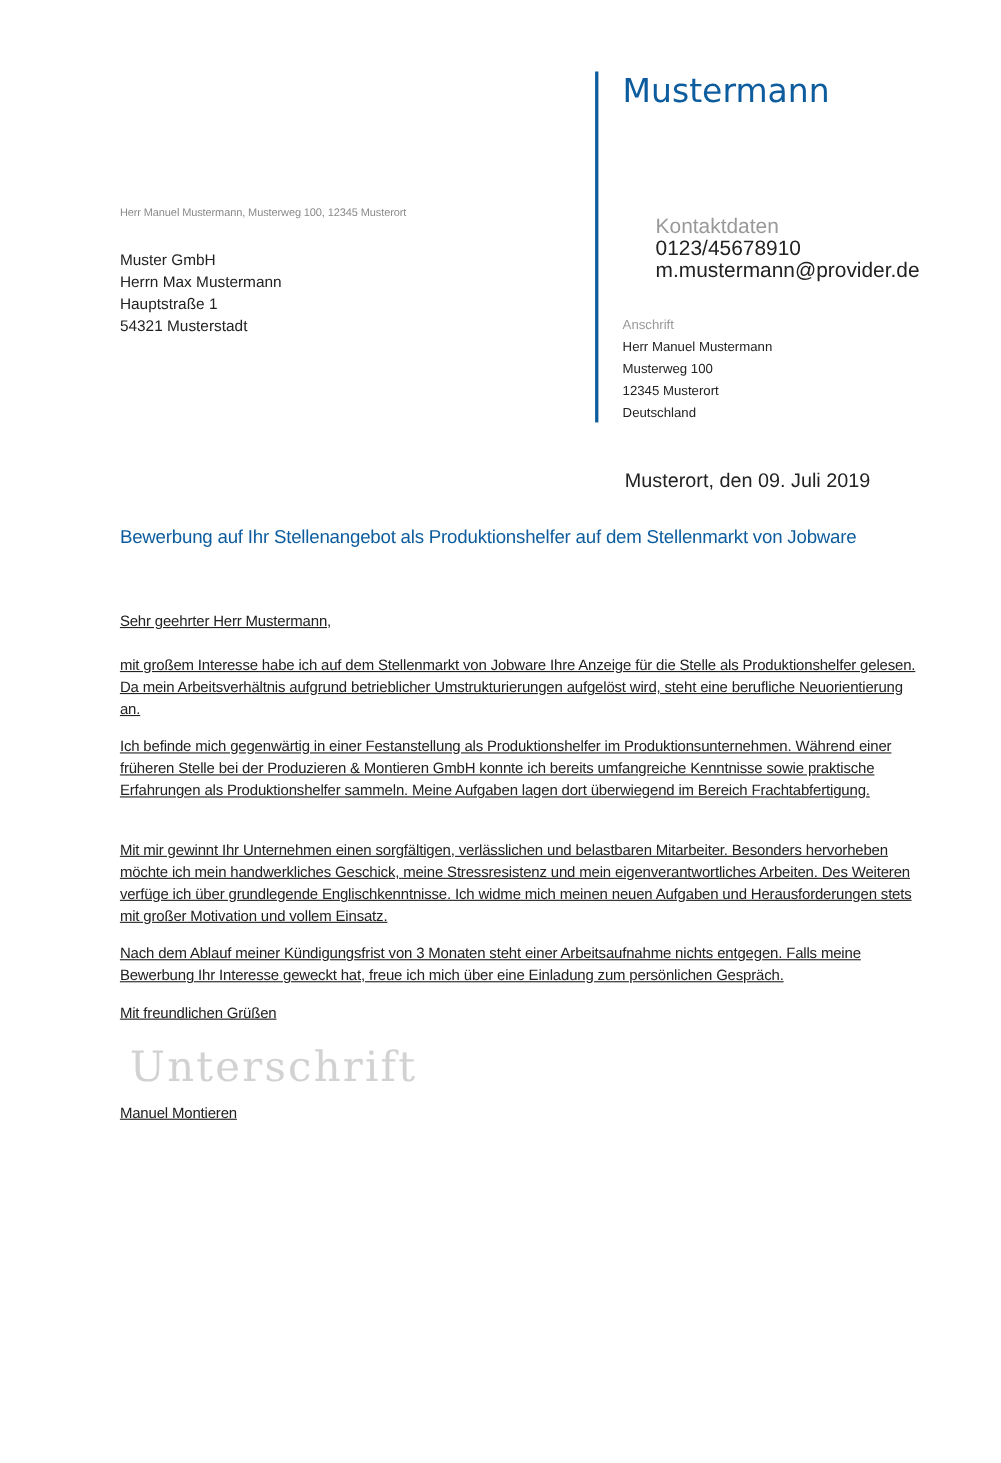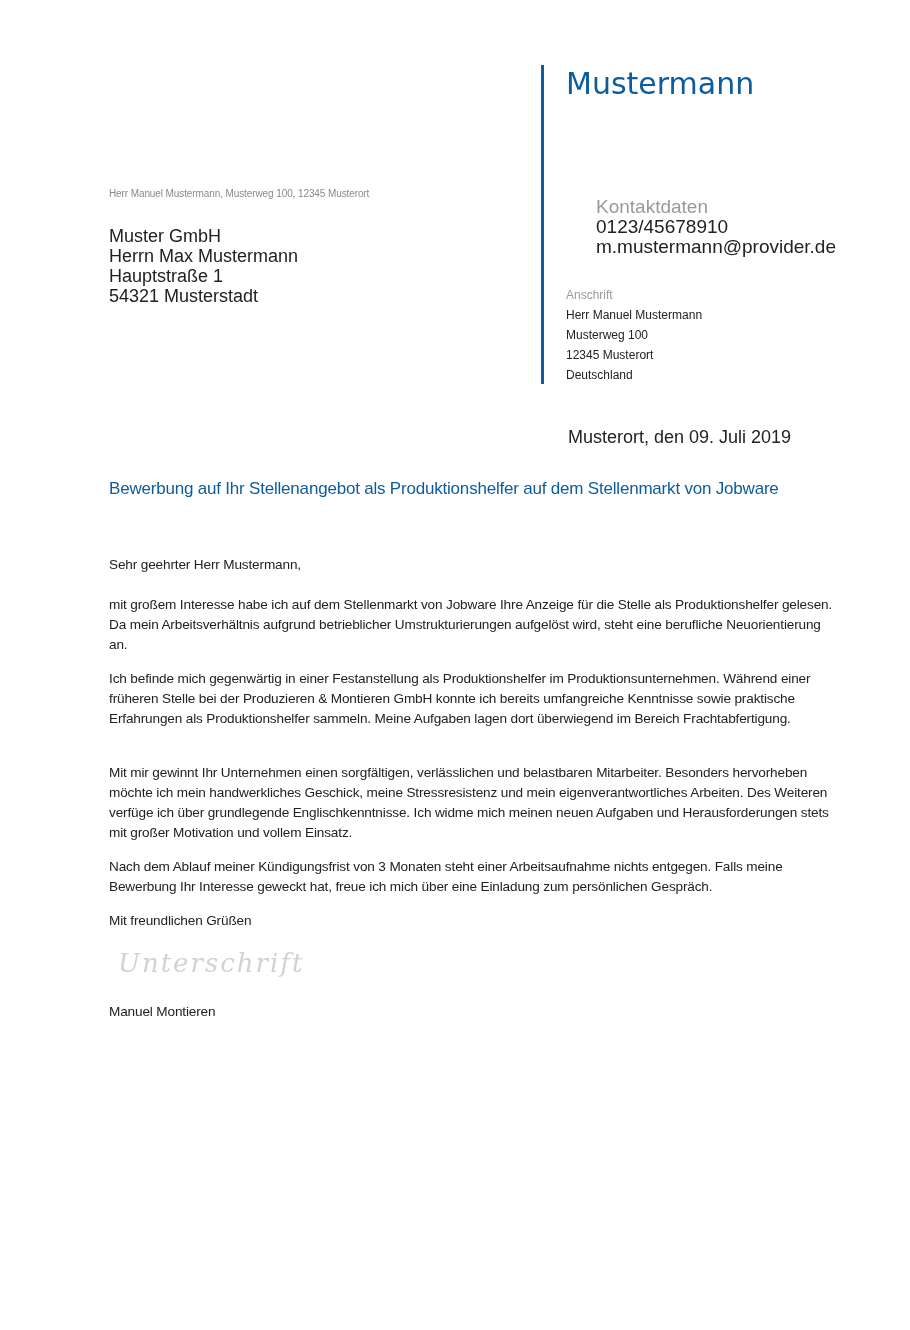--- a/index.html
+++ b/index.html
@@ -3,35 +3,35 @@
   <meta charset="utf-8">
   <style>
     html, body { margin: 0; padding: 0; background: #ffffff; }
     body { width: 910px; height: 1330px; position: relative; overflow: hidden;
            font-family: "Liberation Sans", sans-serif; color: #222222; }
     .abs { position: absolute; }
     .sidebar-bar { left: 541px; top: 65px; width: 3px; height: 319px; background: #0d5c9e; }
     .name { left: 566px; top: 66px; font-size: 30px; line-height: 36px; color: #0d5c9e; font-family: "DejaVu Sans", sans-serif; letter-spacing: 0px; }
     .name div { white-space: nowrap; }
     .sender-line { left: 109px; top: 188px; font-size: 10px; color: #8a8a8a; white-space: nowrap; letter-spacing: -0.1px; }
-    .recipient { left: 109px; top: 226px; font-size: 18px; line-height: 20px; color: #222; }
+    .recipient { left: 109px; top: 226px; font-size: 14px; line-height: 20px; color: #222; }
     .recipient div, .contact div, .address div { white-space: nowrap; }
     .section-label { color: #999999; }
     .contact { left: 596px; top: 197px; font-size: 19px; line-height: 20px; }
     .address { left: 566px; top: 285px; font-size: 12px; line-height: 20px; }
     .date { left: 568px; top: 427px; font-size: 18px; line-height: 20px; white-space: nowrap; }
     .subject { left: 109px; top: 475px; width: 720px; font-size: 17px; line-height: 27px; color: #0d5c9e; letter-spacing: -0.2px; }
-    .body-text { left: 109px; width: 730px; font-size: 13.6px; line-height: 20px; color: #222; letter-spacing: -0.15px; }
+    .body-text { left: 109px; width: 730px; font-size: 13.6px; line-height: 20px; color: #222; letter-spacing: -0.15px; text-decoration: underline; }
     .greeting { top: 555px; }
     .p1 { top: 595px; }
     .p2 { top: 669px; }
     .p3 { top: 763px; }
     .p4 { top: 857px; }
     .closing { top: 911px; }
-    .signature { left: 118px; top: 948px; font-size: 26px; color: #d2d2d2; font-family: "DejaVu Serif", serif; font-style: italic; letter-spacing: 2px; white-space: nowrap; }
+    .signature { left: 118px; top: 948px; font-size: 38px; color: #d2d2d2; font-family: "DejaVu Serif", serif; letter-spacing: 2px; white-space: nowrap; }
     .signer { top: 1002px; }
   </style>
 </head>
 <body>
 
 <div class="abs sidebar-bar"></div>
 
 <div class="abs name">
   <div>Mustermann</div>
 </div>

